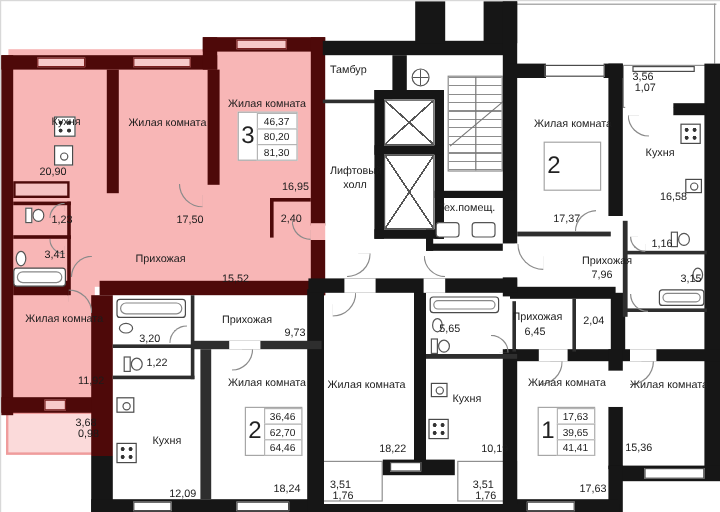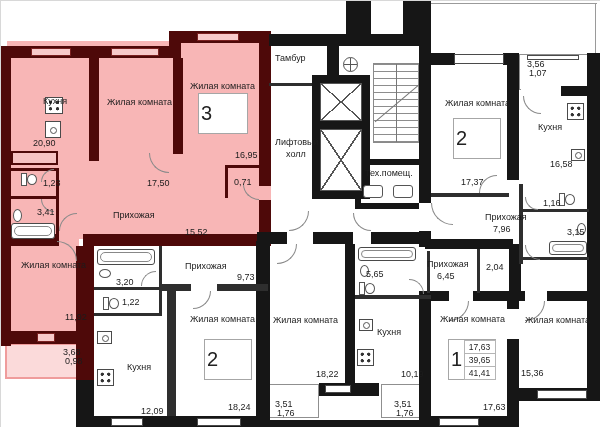--- a/index.html
+++ b/index.html
@@ -230,29 +230,34 @@
   <div class="abs door" style="left:408px;top:278px;width:15px;height:15px;transform:rotate(180deg)"></div>
 
   <div class="abs lbl" style="left:42px;top:95px">Кухня</div>
   <div class="abs lbl" style="left:32px;top:137px">20,90</div>
   <div class="abs lbl" style="left:106px;top:96px">Жилая комната</div>
   <div class="abs lbl" style="left:146px;top:177px">17,50</div>
   <div class="abs lbl" style="left:189px;top:80px">Жилая комната</div>
   <div class="abs lbl" style="left:234px;top:149px">16,95</div>
   <div class="abs lbl" style="left:42px;top:177px">1,23</div>
   <div class="abs lbl" style="left:36px;top:206px">3,41</div>
-  <div class="abs lbl" style="left:233px;top:176px">0,71</div>
+  <div class="abs lbl" style="left:233px;top:176px">2,40</div>
   <div class="abs lbl" style="left:112px;top:209px">Прихожая</div>
   <div class="abs lbl" style="left:184px;top:226px">15,52</div>
   <div class="abs lbl" style="left:20px;top:259px">Жилая комната</div>
   <div class="abs lbl" style="left:64px;top:311px">11,92</div>
   <div class="abs lbl" style="left:62px;top:346px">3,68</div>
   <div class="abs lbl" style="left:64px;top:355px">0,98</div>
   <div class="abs badge" style="left:197px;top:92px;width:50px;height:41px">
     <div class="bnum">3</div>
+    <div class="bvals">
+      <div>46,37</div>
+      <div>80,20</div>
+      <div>81,30</div>
+    </div>
   </div>
 
   <div class="abs lbl" style="left:274px;top:52px">Тамбур</div>
   <div class="abs lbl" style="left:274px;top:136px">Лифтовый</div>
   <div class="abs lbl" style="left:285px;top:148px">холл</div>
   <div class="abs lbl" style="left:364px;top:167px">Тех.помещ.</div>
 
   <div class="abs lbl" style="left:444px;top:97px">Жилая комната</div>
   <div class="abs lbl" style="left:460px;top:176px">17,37</div>
   <div class="abs lbl" style="left:537px;top:121px">Кухня</div>
@@ -276,20 +281,25 @@
   <div class="abs lbl" style="left:184px;top:260px">Прихожая</div>
   <div class="abs lbl" style="left:236px;top:271px">9,73</div>
   <div class="abs lbl" style="left:189px;top:313px">Жилая комната</div>
   <div class="abs lbl" style="left:227px;top:401px">18,24</div>
   <div class="abs lbl" style="left:272px;top:314px">Жилая комната</div>
   <div class="abs lbl" style="left:315px;top:368px">18,22</div>
   <div class="abs lbl" style="left:274px;top:398px">3,51</div>
   <div class="abs lbl" style="left:276px;top:407px">1,76</div>
   <div class="abs badge" style="left:203px;top:338px;width:48px;height:41px">
     <div class="bnum">2</div>
+    <div class="bvals">
+      <div>36,46</div>
+      <div>62,70</div>
+      <div>64,46</div>
+    </div>
   </div>
 
   <div class="abs lbl" style="left:365px;top:268px">5,65</div>
   <div class="abs lbl" style="left:376px;top:326px">Кухня</div>
   <div class="abs lbl" style="left:400px;top:368px">10,19</div>
   <div class="abs lbl" style="left:426px;top:258px">Прихожая</div>
   <div class="abs lbl" style="left:436px;top:270px">6,45</div>
   <div class="abs lbl" style="left:485px;top:261px">2,04</div>
   <div class="abs lbl" style="left:439px;top:313px">Жилая комната</div>
   <div class="abs lbl" style="left:482px;top:401px">17,63</div>

